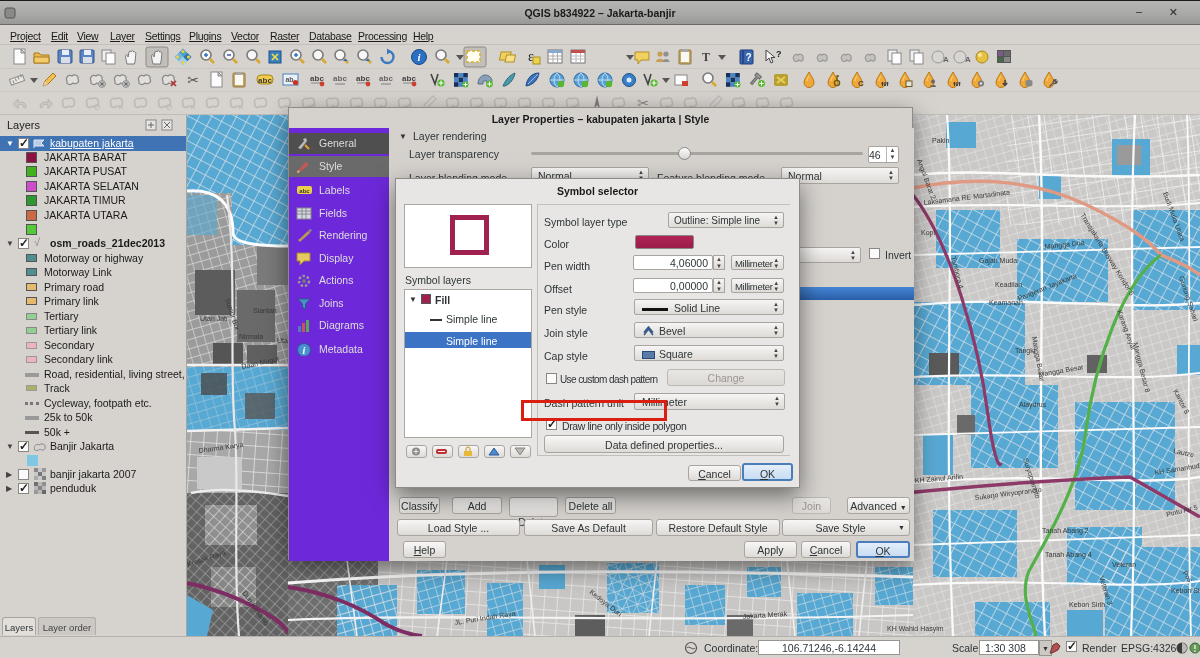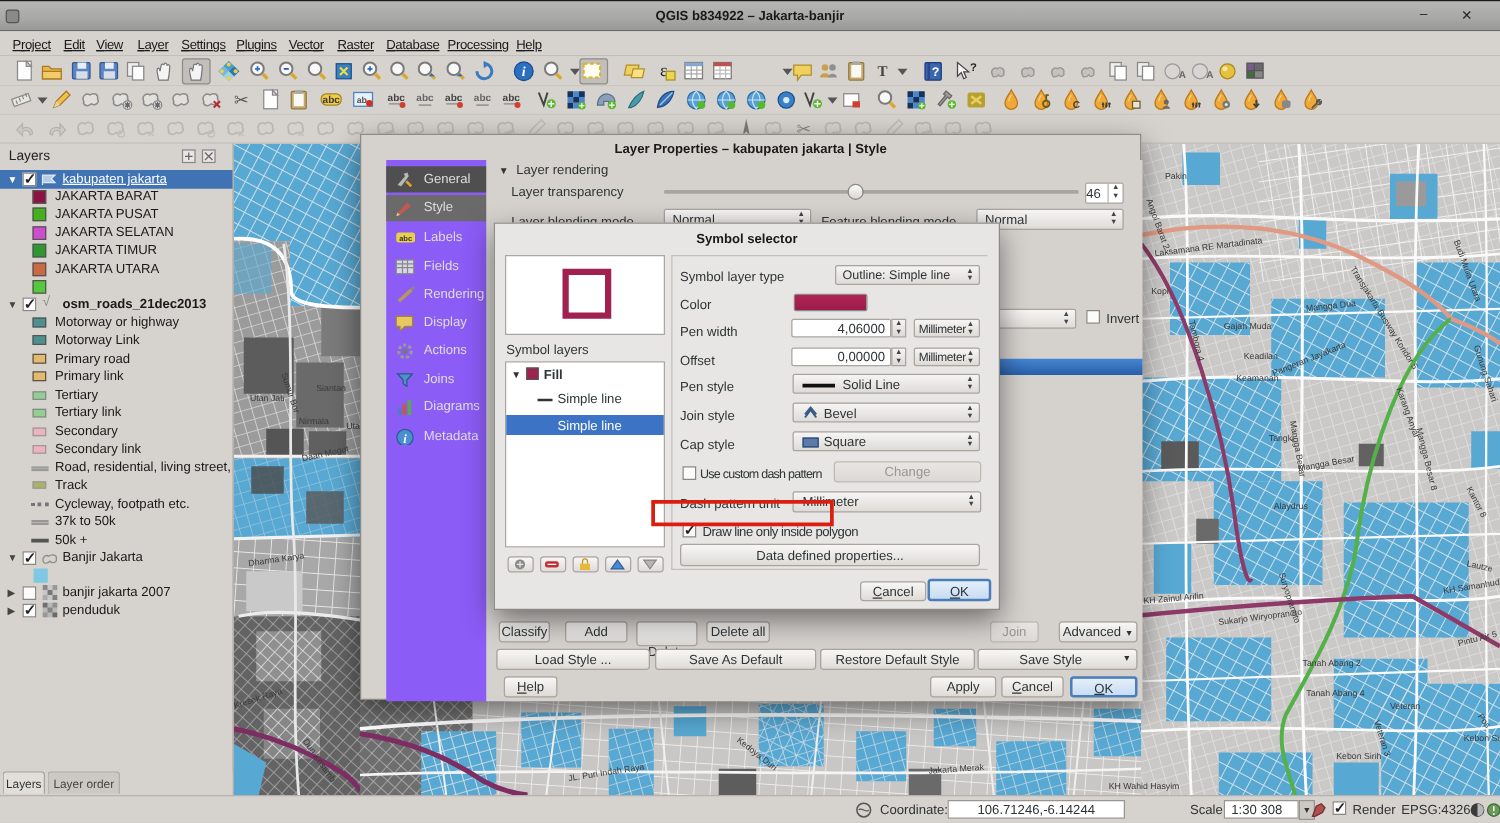--- a/index.html
+++ b/index.html
@@ -33,21 +33,21 @@
 .arr{position:absolute;font-size:8px;color:#444;top:3px;}
 #ltabs{position:absolute;left:0;bottom:0px;height:19px;width:187px;background:#d6d2ce;}
 .ltab{position:absolute;top:0;height:18px;font-size:9.5px;text-align:center;padding-top:4px;white-space:nowrap;overflow:hidden;}
 
 #status{position:absolute;left:0;top:636px;width:1200px;height:24px;background:#d6d2ce;border-top:1px solid #b4b0ac;font-size:10.5px;}
 #status .box{position:absolute;background:#fff;border:1px solid #989490;height:15px;top:3px;font-size:10.5px;text-align:center;}
 
 .dialog{position:absolute;border:1px solid #8e8a86;box-shadow:0 8px 22px rgba(0,0,0,.5);}
 #props{left:288px;top:107px;width:625px;height:453px;background:#d5d2ce;}
 #props .title{position:absolute;left:0;top:0;width:100%;height:20px;text-align:center;font-weight:bold;font-size:10.5px;padding-top:5px;color:#1a1a1a;}
-#sidebar{position:absolute;left:0;top:20px;width:100px;height:433px;background:#8b5cf6;margin-left:20px;}
+#sidebar{position:absolute;left:0;top:20px;width:100px;height:433px;background:#6d28d9;}
 .sbitem{position:absolute;left:0;width:100px;height:21px;color:#dedede;font-size:10.5px;}
 .sbitem .sbt{position:absolute;left:30px;top:4px;}
 .sbitem .sbi{position:absolute;left:7px;top:3px;width:16px;height:14px;}
 #symsel{left:395px;top:178px;width:405px;height:310px;background:#e8e6e4;}
 #symsel .title{position:absolute;left:0;top:0;width:100%;height:20px;text-align:center;font-weight:bold;font-size:10.5px;padding-top:6px;color:#1a1a1a;}
 .btn{position:absolute;background:linear-gradient(#f8f7f6,#dedbd7);border:1px solid #a8a4a0;border-radius:3px;text-align:center;font-size:10.5px;color:#2e3436;}
 .btn.dis{color:#9a9690;background:linear-gradient(#e8e6e3,#dcd9d5);border-color:#bcb8b4;}
 .input{position:absolute;background:#fff;border:1px solid #a8a4a0;border-radius:2px;font-size:10.5px;}
 .combo{position:absolute;background:linear-gradient(#f6f5f4,#dedbd7);border:1px solid #a8a4a0;border-radius:2px;font-size:10.5px;overflow:hidden;}
 .combo .ud{position:absolute;right:4px;top:1px;font-size:6px;color:#444;line-height:6px;}
@@ -810,21 +810,21 @@
       <div class="trow" style="top:246px">
           <span class="sw" style="background:#aeb06a;height:6px;top:4px;border-color:#999"></span>
           <span class="lbl">Track</span>
         </div>
       <div class="trow" style="top:261px">
           <span class="ln" style="border-top:3px dotted #777;height:0"></span>
           <span class="lbl">Cycleway, footpath etc.</span>
         </div>
       <div class="trow" style="top:275px">
           <span class="ln" style="border-top:2px solid #999;border-bottom:2px solid #999;height:3px;background:#fff"></span>
-          <span class="lbl">37k to 50k</span>
+          <span class="lbl">25k to 50k</span>
         </div>
       <div class="trow" style="top:290px">
           <span class="ln" style="border-top:3px solid #555;height:0"></span>
           <span class="lbl">50k +</span>
         </div>
       <div class="trow" style="top:304px">
           <span class="arr" style="left:6px">▼</span>
           <span class="cb c" style="left:18px"></span>
           <svg width="14" height="9" style="position:absolute;left:33px;top:3px">
             <path d="M2 8 C0 5 3 1 6 3 C8 1 13 2 12 5 C13 8 9 9 7 7 C5 9 2 9 2 8 Z" fill="none" stroke="#8a8a8a"></path>

